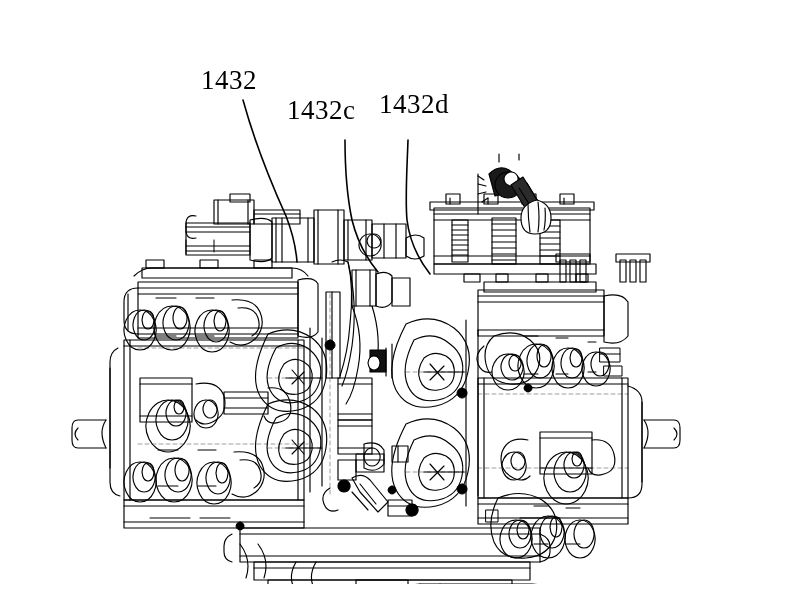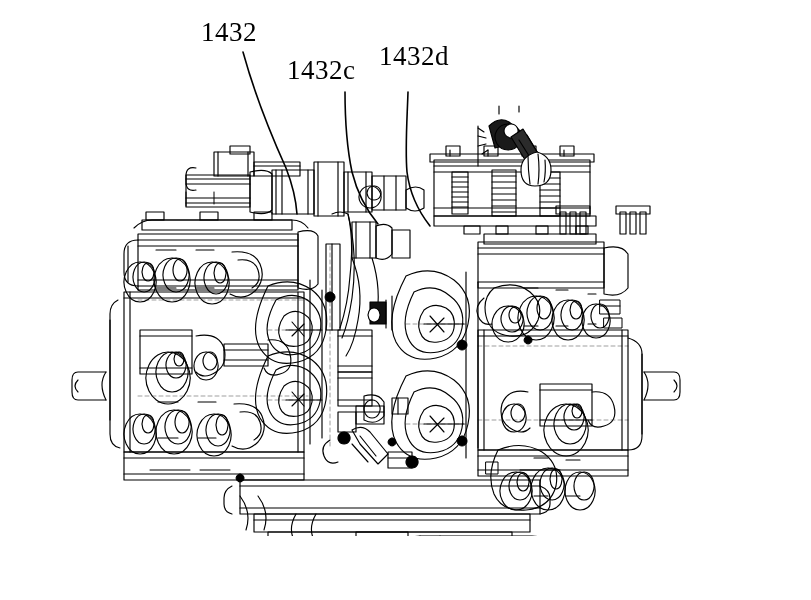--- a/index.html
+++ b/index.html
@@ -10,41 +10,42 @@
   }
   body {
     font-family: "Liberation Serif", "DejaVu Serif", serif;
   }
   #page {
     position: relative;
     width: 811px;
     height: 536px;
     background: #ffffff;
     overflow: hidden;
+    margin-top: 48px;
   }
   #figure-svg {
     position: absolute;
     left: 0;
     top: 0;
     width: 811px;
     height: 600px;
     display: block;
   }
   .ref-label {
     position: absolute;
     font-family: "Liberation Serif", "DejaVu Serif", serif;
     font-size: 27px;
     font-weight: 400;
     color: #000000;
     letter-spacing: 0.5px;
     white-space: nowrap;
     line-height: 1;
   }
   #label-1432  { left: 201px; top: 19px; }
-  #label-1432c { left: 287px; top: 57px; }
+  #label-1432c { left: 287px; top: 49px; }
   #label-1432d { left: 379px; top: 43px; }
 
   #watermark {
     position: absolute;
     left: 576px;
     top: 508px;
     width: 190px;
     height: 36px;
   }
   #wm-logo {

